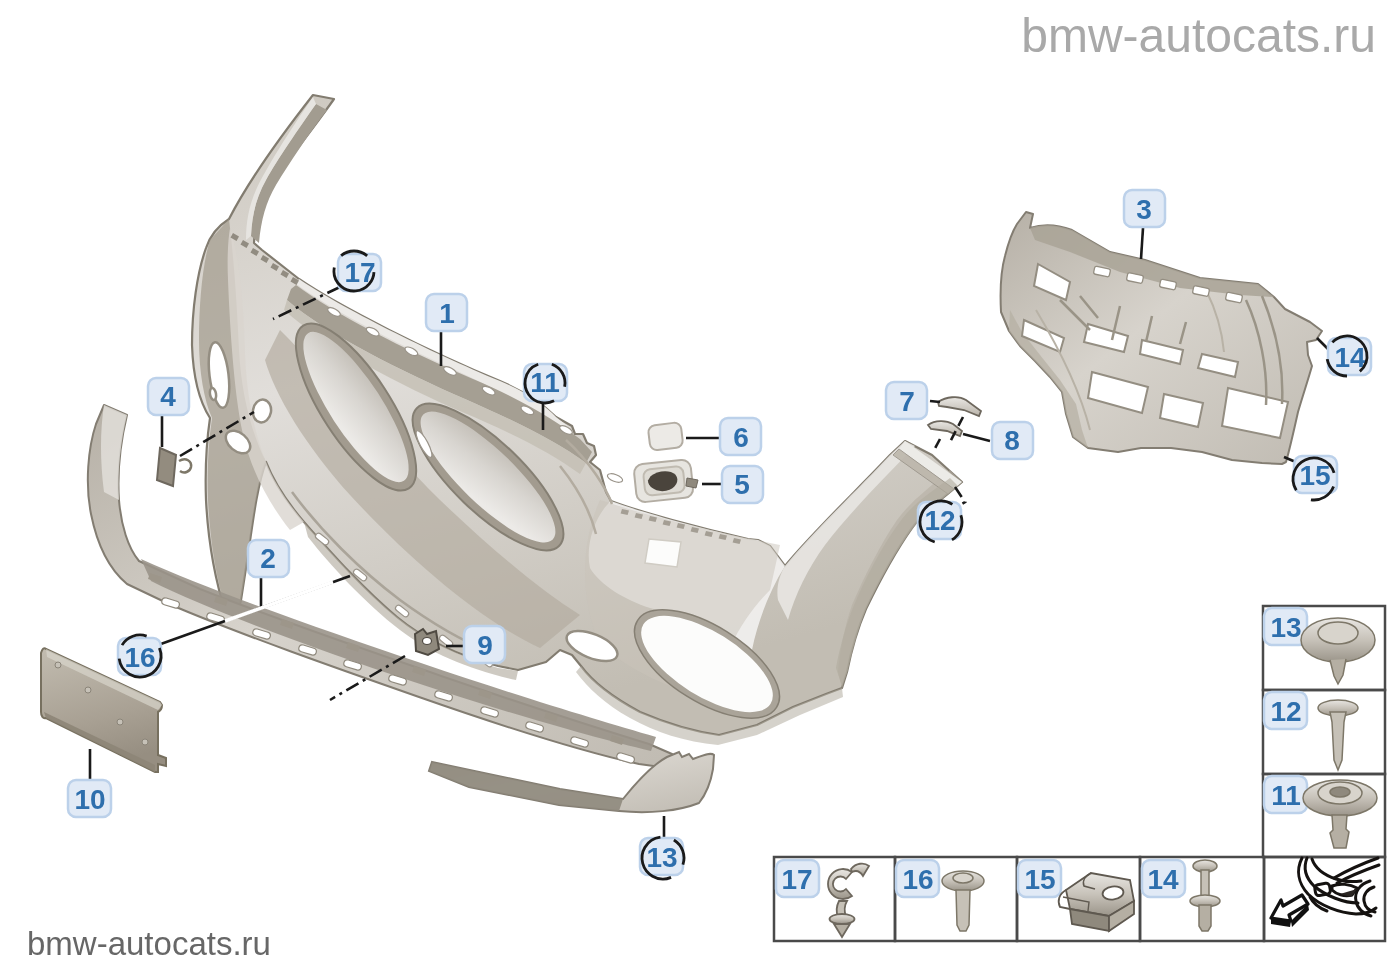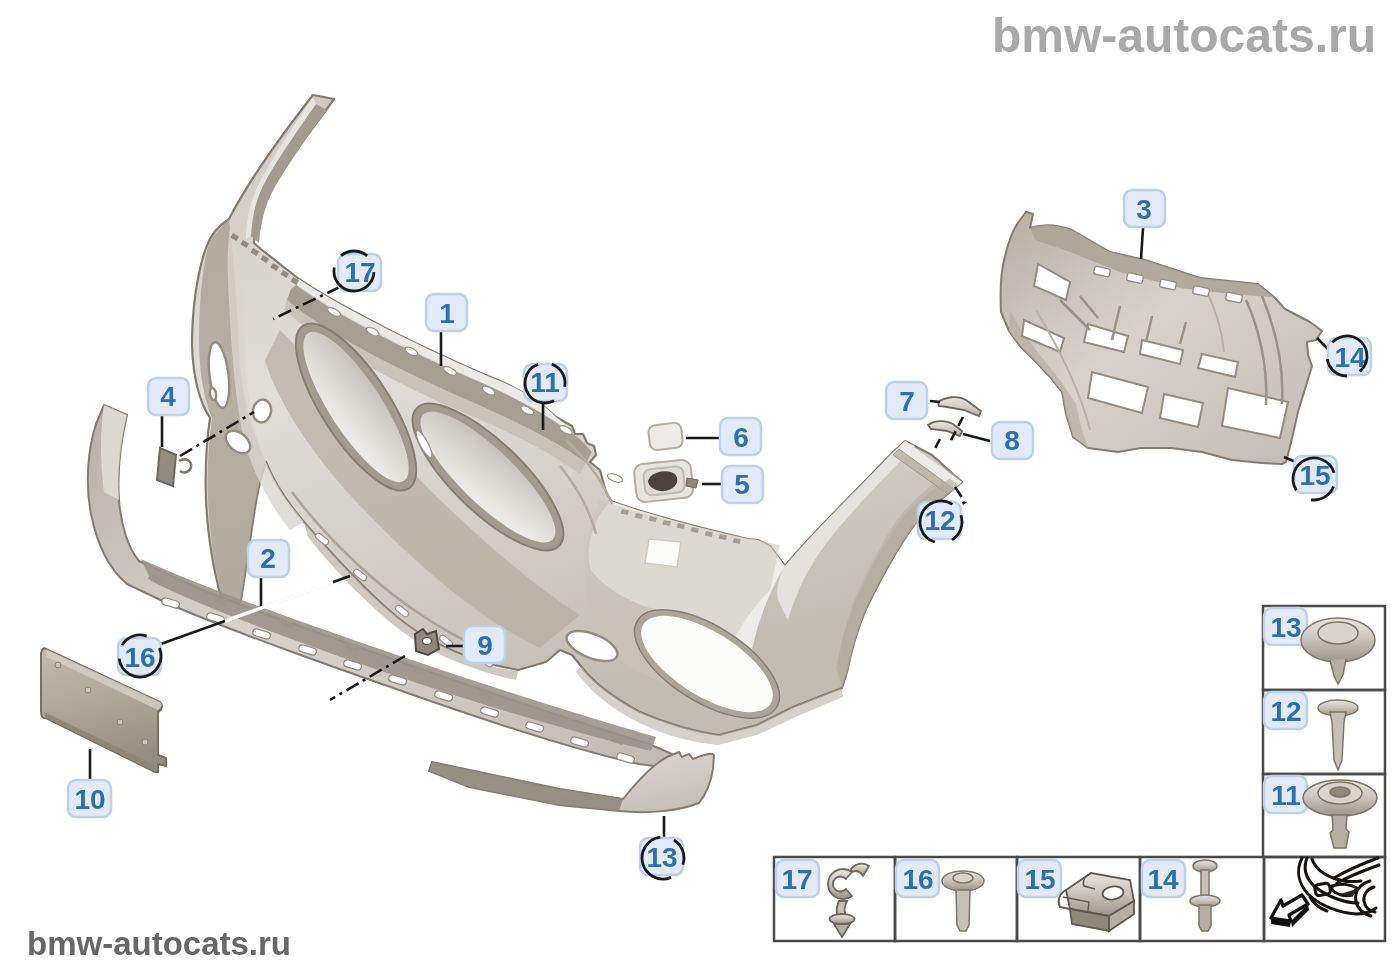--- a/index.html
+++ b/index.html
@@ -1,14 +1,14 @@
 <!DOCTYPE html>
 <html><head><meta charset="utf-8"><style>
 html,body{margin:0;padding:0;width:1400px;height:980px;background:#fff;overflow:hidden}
-.wm{position:absolute;font-family:"Liberation Sans",sans-serif;font-weight:bold;white-space:nowrap}
+.wm{position:absolute;font-family:"Liberation Sans",sans-serif;font-weight:normal;white-space:nowrap}
 #wm1{top:8px;right:24px;font-size:48px;color:#a9a9a9}
 #wm2{left:27px;top:925px;font-size:33px;color:#676767}
 svg{position:absolute;top:0;left:0}
 </style></head><body>
 <svg width="1400" height="980" viewBox="0 0 1400 980">
     <rect width="1400" height="980" fill="#ffffff"></rect>
     <defs>
 <linearGradient id="g1" x1="0" y1="0" x2="1" y2="1">
  <stop offset="0" stop-color="#b6b0a6"></stop>
         <stop offset="0.45" stop-color="#d7d3cc"></stop>

